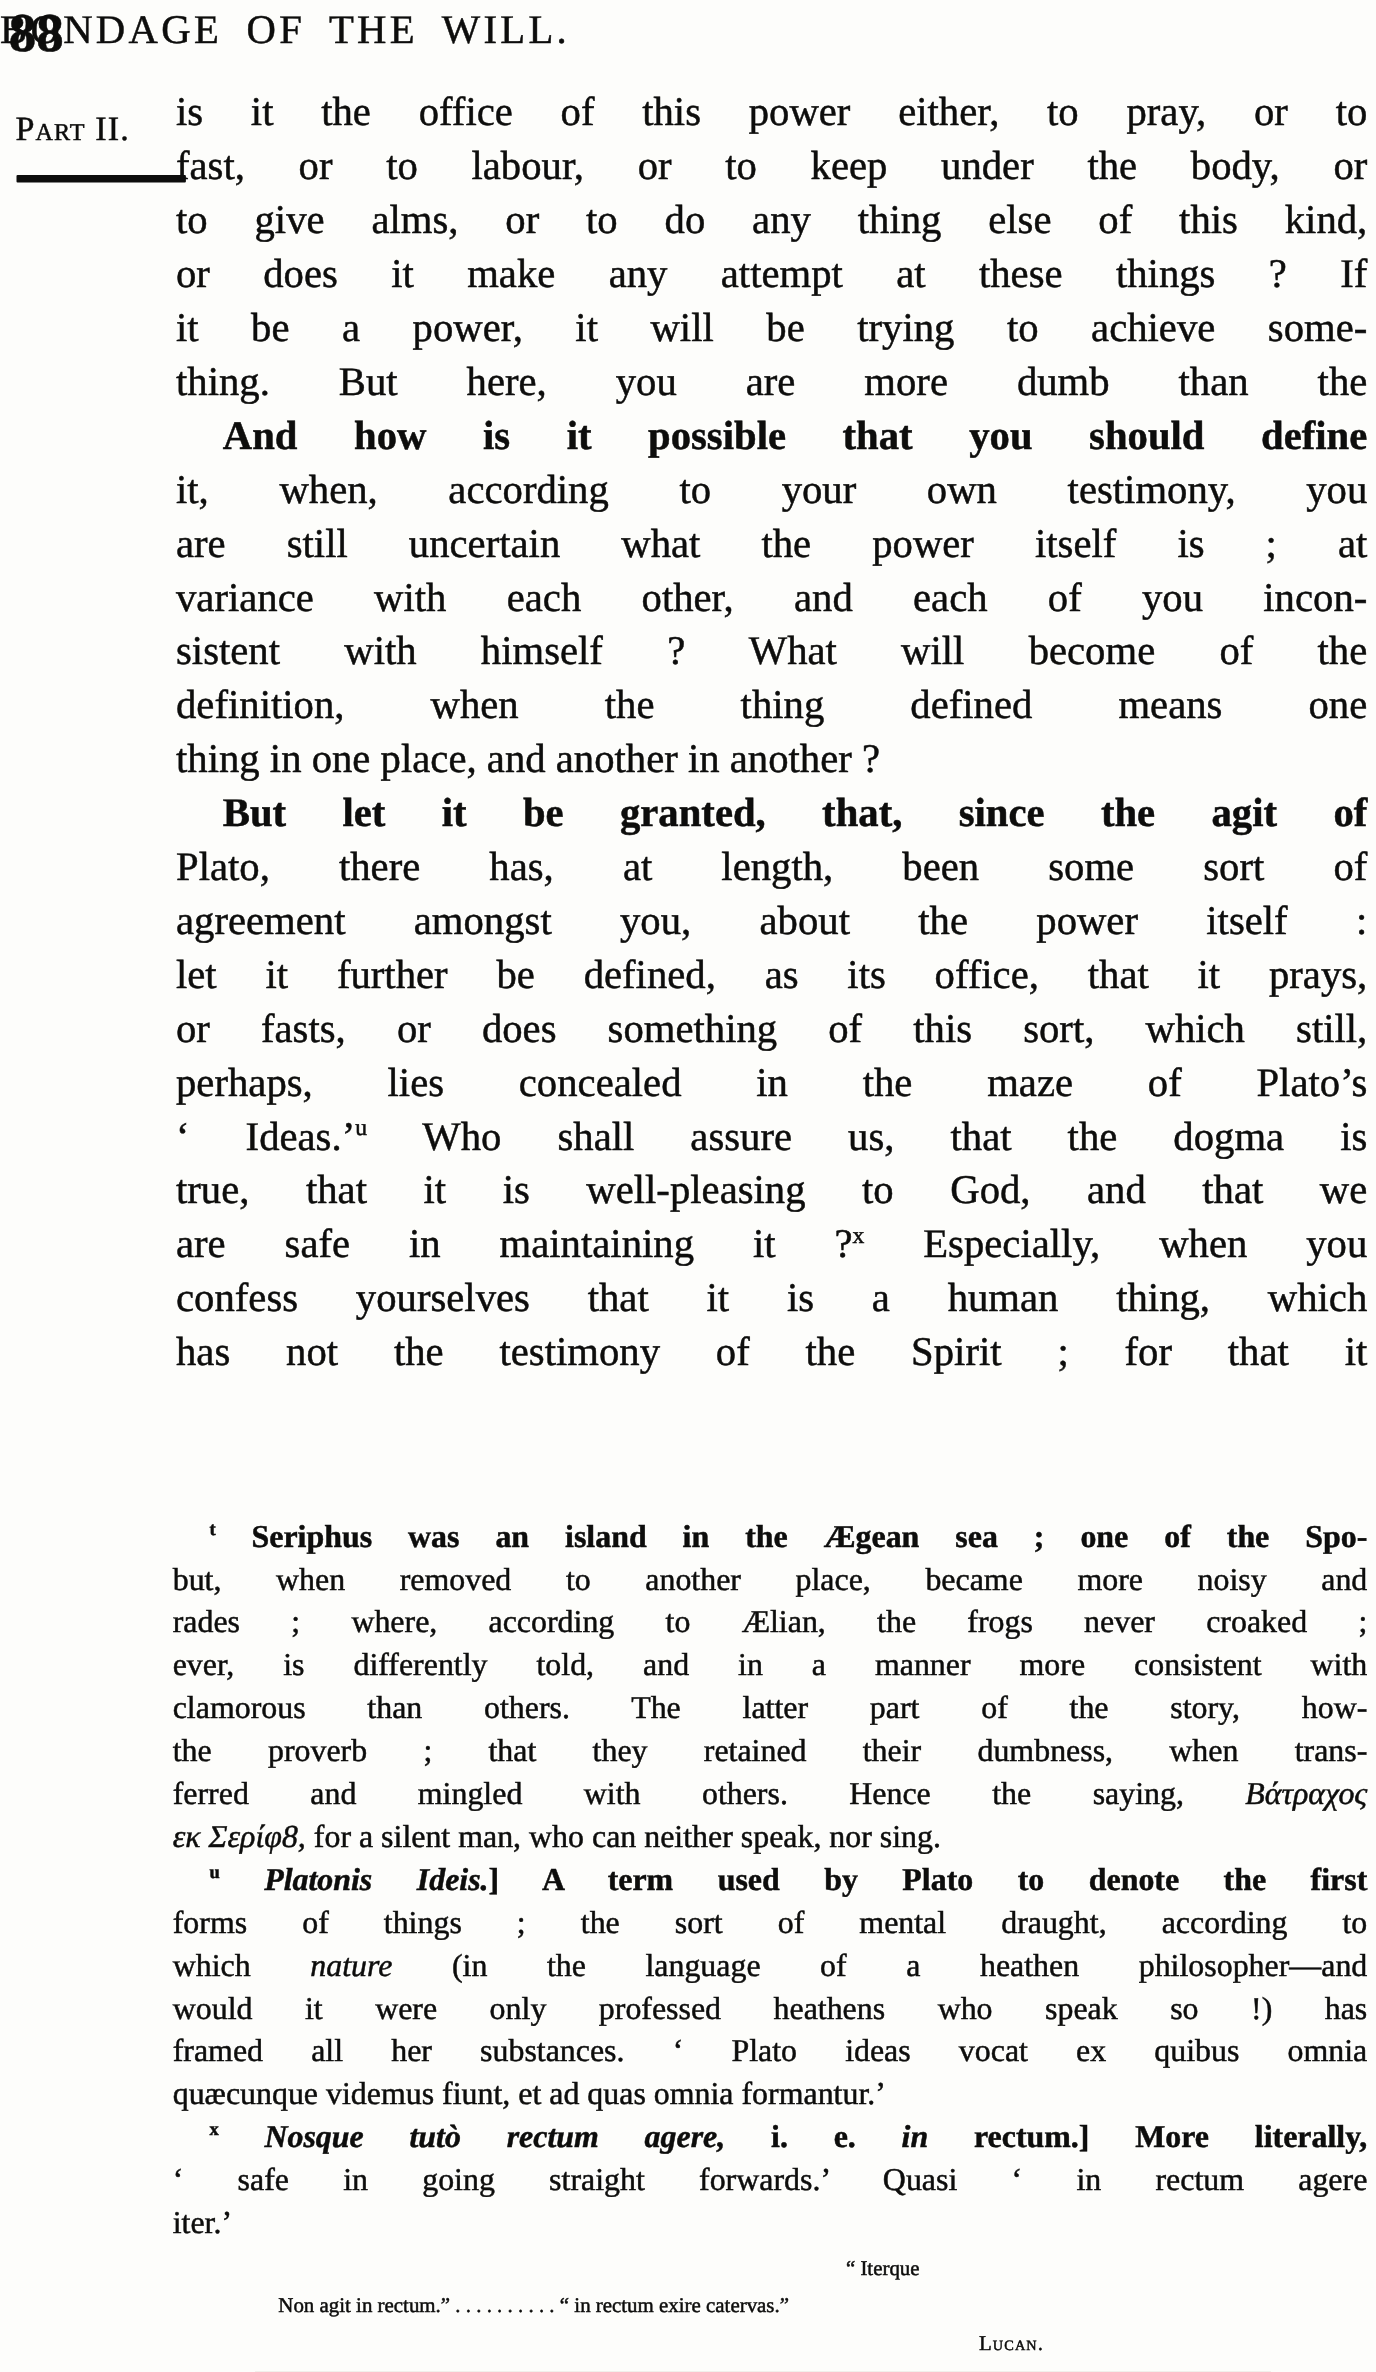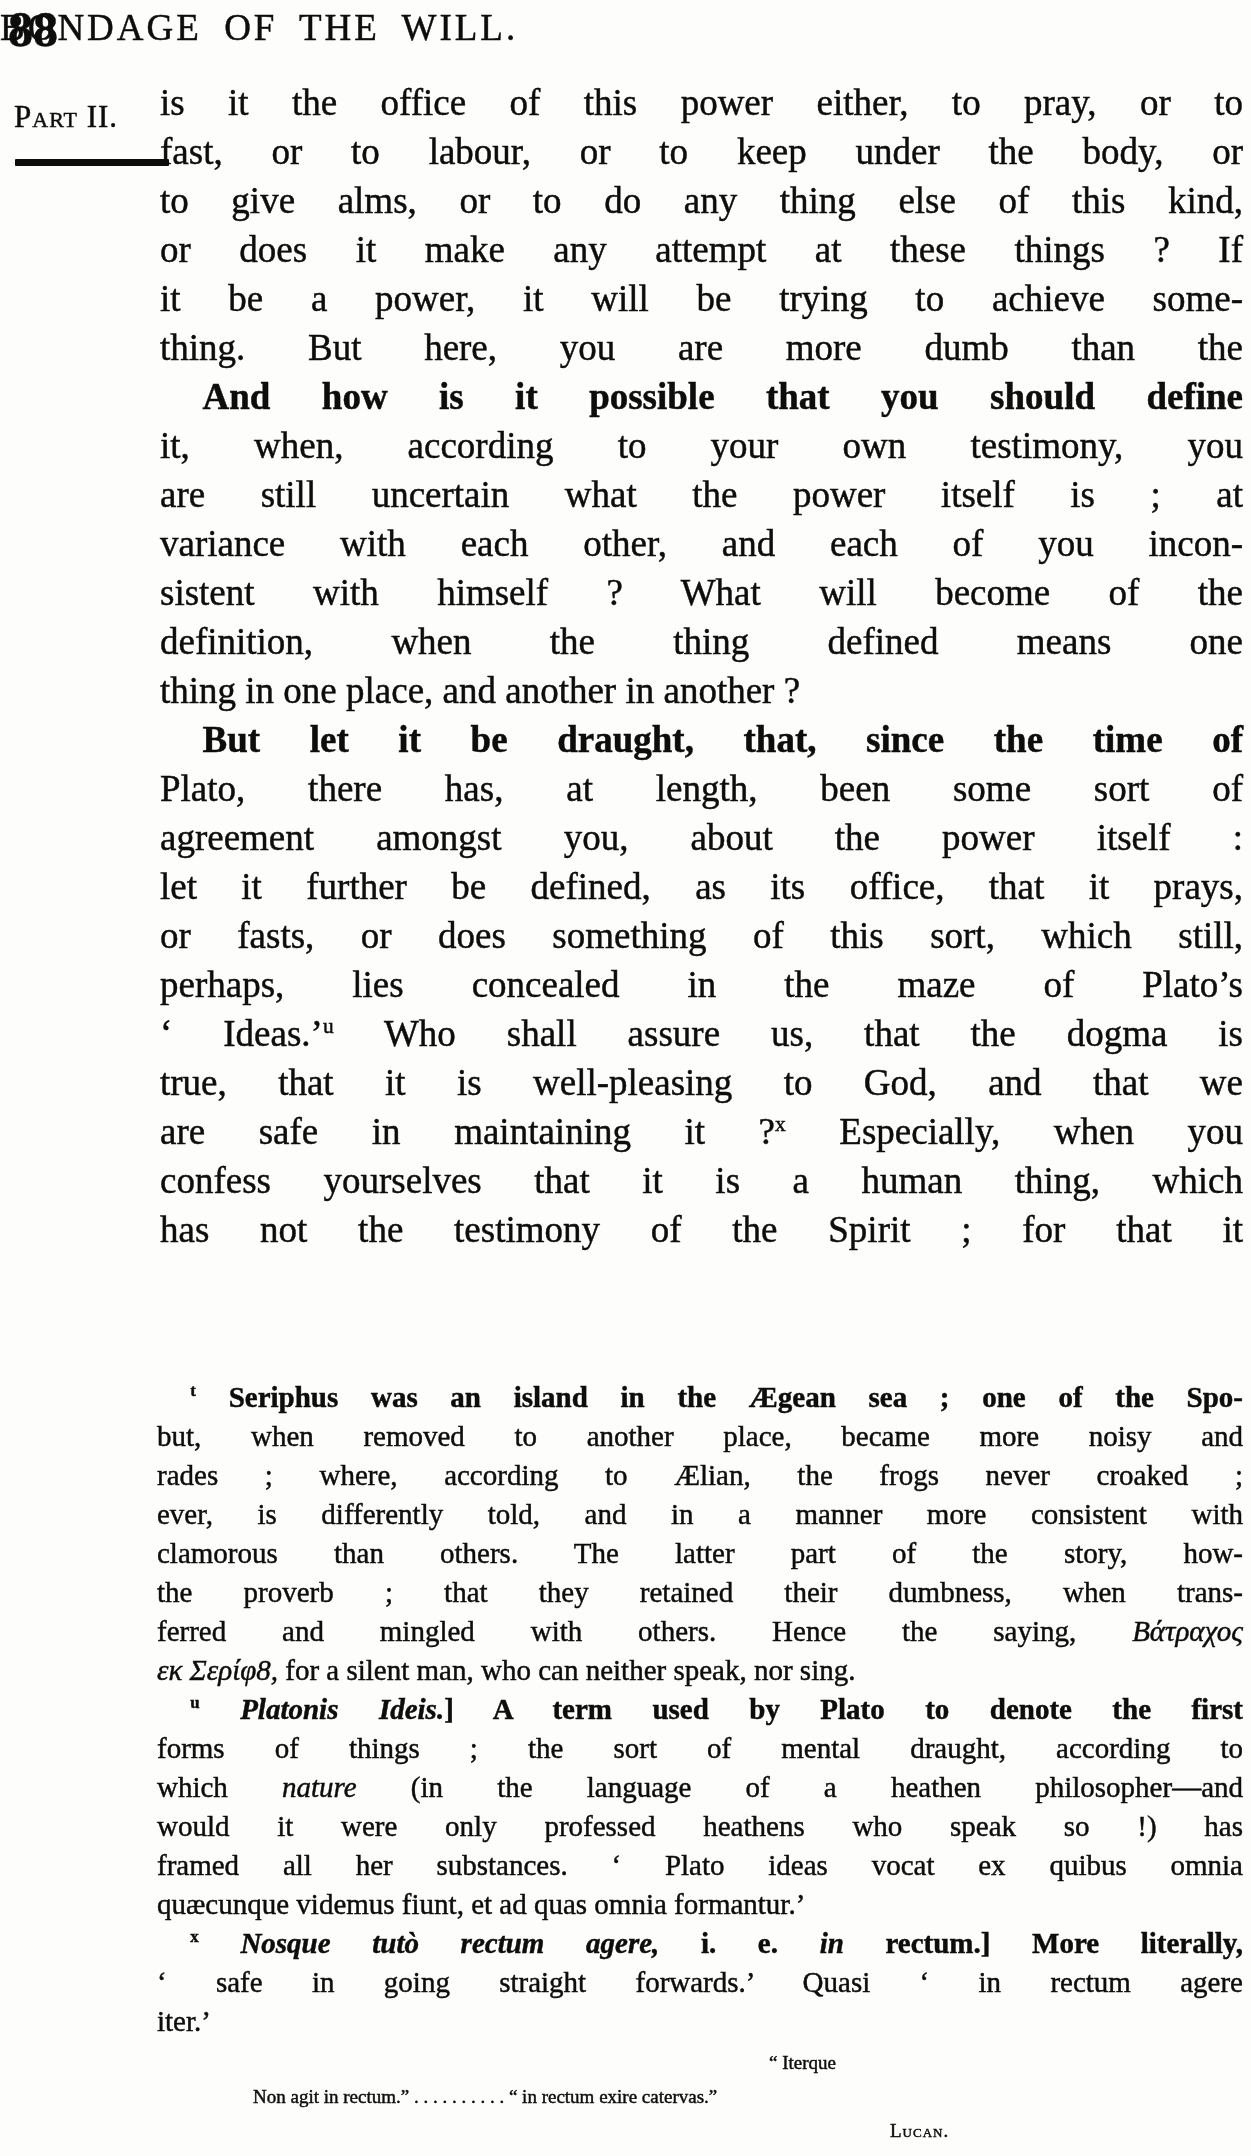--- a/index.html
+++ b/index.html
@@ -53,21 +53,21 @@
       <div>
         <div class="bline just ind"><span>And how is it possible that you should define</span></div>
         <div class="bline just"><span>it, when, according to your own testimony, you</span></div>
         <div class="bline just"><span>are still uncertain what the power itself is ; at</span></div>
         <div class="bline just"><span>variance with each other, and each of you incon-</span></div>
         <div class="bline just"><span>sistent with himself ?  What will become of the</span></div>
         <div class="bline just"><span>definition, when the thing defined means one</span></div>
         <div class="bline"><span>thing in one place, and another in another ?</span></div>
       </div>
       <div>
-        <div class="bline just ind"><span>But let it be draught, that, since the time of</span></div>
+        <div class="bline just ind"><span>But let it be granted, that, since the agit of</span></div>
         <div class="bline just"><span>Plato, there has, at length, been some sort of</span></div>
         <div class="bline just"><span>agreement amongst you, about the power itself :</span></div>
         <div class="bline just"><span>let it further be defined, as its office, that it prays,</span></div>
         <div class="bline just"><span>or fasts, or does something of this sort, which still,</span></div>
         <div class="bline just"><span>perhaps, lies concealed in the maze of Plato’s</span></div>
         <div class="bline just"><span>‘ Ideas.’</span><sup>u</sup><span>  Who shall assure us, that the dogma is</span></div>
         <div class="bline just"><span>true, that it is well-pleasing to God, and that we</span></div>
         <div class="bline just"><span>are safe in maintaining it ?</span><sup>x</sup><span>  Especially, when you</span></div>
         <div class="bline just"><span>confess yourselves that it is a human thing, which</span></div>
         <div class="bline just"><span>has not the testimony of the Spirit ;  for that it</span></div>

